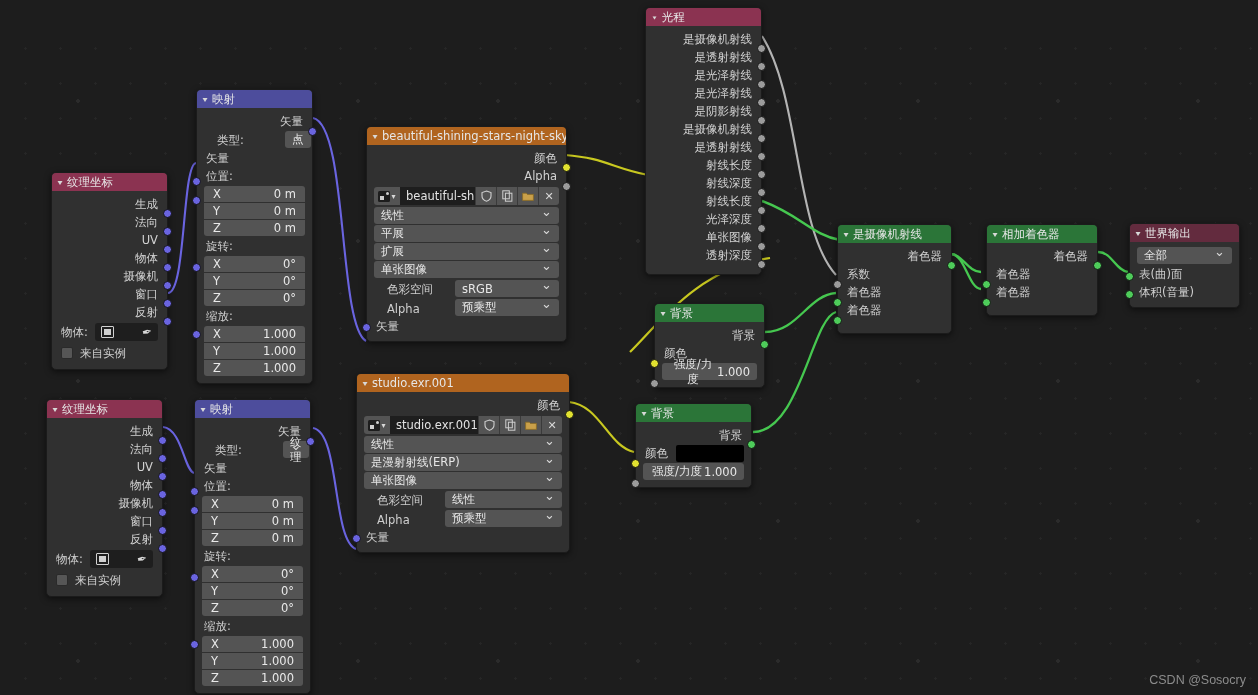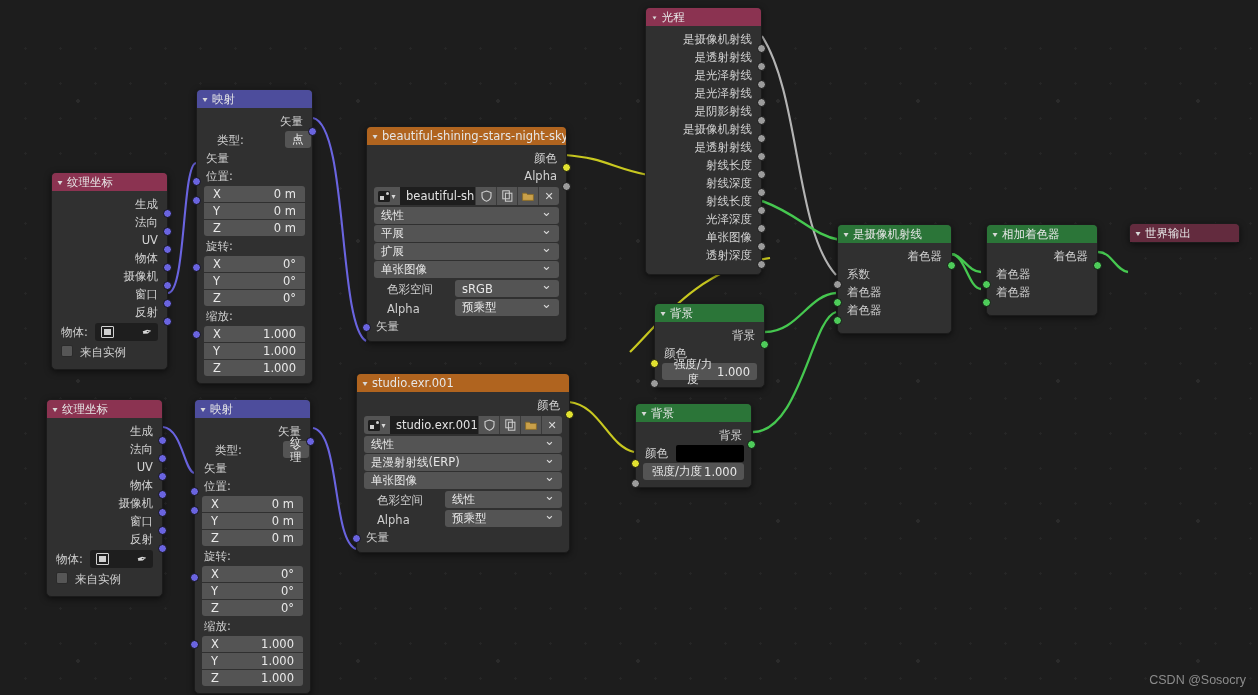--- a/index.html
+++ b/index.html
@@ -140,21 +140,21 @@
   .objrow { display: flex; align-items: center; padding: 2px 9px; gap: 7px; height: 22px;}
   .objrow .olabel { font-size: 11.5px; color: #cfcfcf; }
   .objfield {
     flex: 1; height: 18px; background: #1e1e1e; border-radius: 3px;
     display: flex; align-items: center; justify-content: space-between; padding: 0 6px;
   }
   .cube { width: 13px; height: 12px; border: 1.6px solid #d0d0d0; border-radius: 1px; position: relative;}
   .cube::after{content:"";position:absolute;left:2px;top:2px;right:2px;bottom:2px;background:#d0d0d0;}
   .dropper { color: #d7d7d7; font-size: 12px; transform: rotate(-12deg); }
 
-  .checkrow { display: flex; align-items: flex-start; gap: 7px; padding: 2px 9px; height: 20px; }
+  .checkrow { display: flex; align-items: center; gap: 7px; padding: 2px 9px; height: 20px; }
   .cbox { width: 12px; height: 12px; background: #565656; border-radius: 2px; border: 1px solid #2a2a2a;}
   .checkrow span { font-size: 11.5px; color: #cfcfcf; }
 
   .swatch { width: 68px; height: 17px; background: #000; border-radius: 2px; margin-left: auto; margin-right: 7px; }
 
   .watermark {
     position: absolute; right: 12px; bottom: 8px;
     color: #8c8c8c; font-size: 12.5px; z-index: 50;
     font-family: "Liberation Sans", sans-serif;
   }
@@ -704,17 +704,30 @@
       <span class="sock s-green" style="left:-5px; top:37px;"></span>
       <span class="sock s-green" style="left:-5px; top:55px;"></span>
     </div>
   </div>
 
   <div class="node" style="left:1129px; top:223px; width:111px;">
     <div class="nhead h-dark">
       <span class="chev">▾</span>
       <span>世界输出</span>
     </div>
+    <div class="nbody">
+      <div class="widget sel">
+          <span class="lft">全部</span>
+        </div>
+      <div class="row lbl">
+          <span>表(曲)面</span>
+        </div>
+      <div class="row lbl">
+          <span>体积(音量)</span>
+        </div>
+      <span class="sock s-green" style="left:-5px; top:30px;"></span>
+      <span class="sock s-green" style="left:-5px; top:48px;"></span>
+    </div>
   </div>
 
   <div class="watermark">CSDN @Sosocry</div>
 
 </div>
 
 </body></html>

